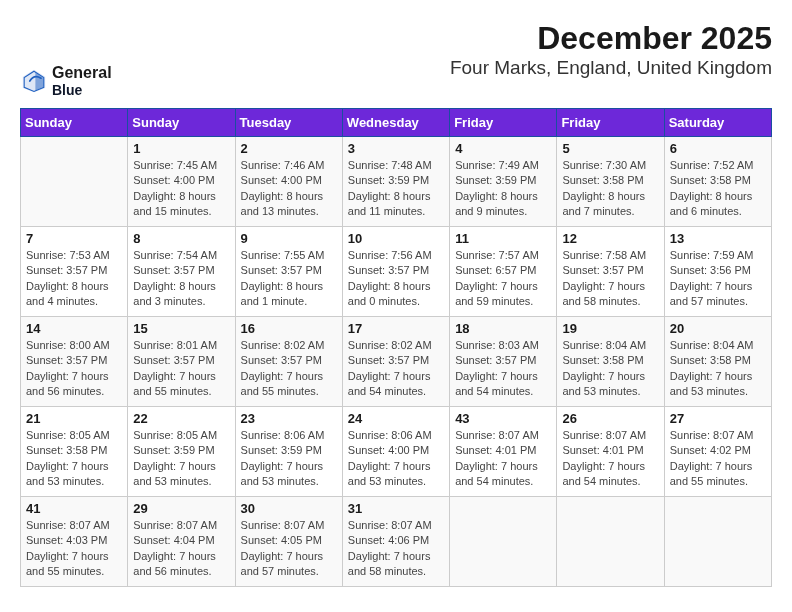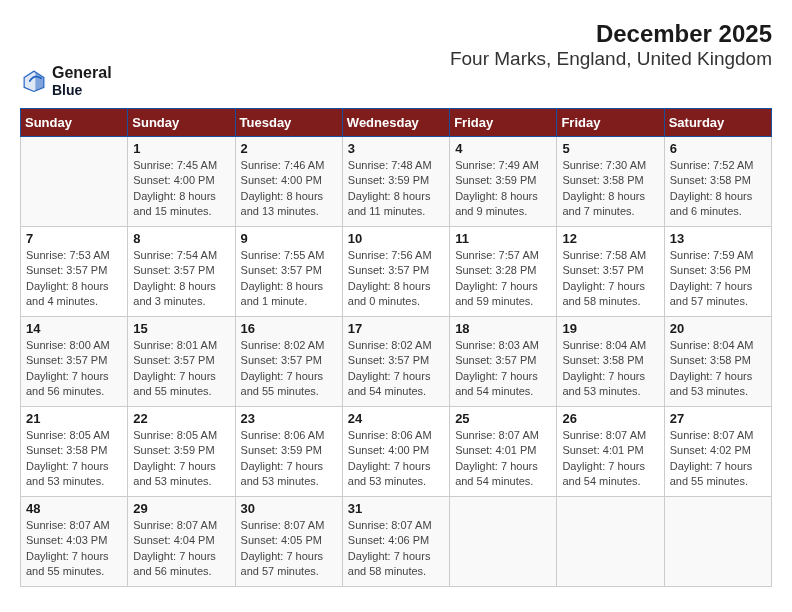--- a/index.html
+++ b/index.html
@@ -23,35 +23,35 @@
       margin-top: 44px;
     }
     .logo-icon {
       width: 28px;
       height: 28px;
     }
     .title-area {
       text-align: right;
     }
     .month-title {
-      font-size: 24px;
+      font-size: 32px;
       font-weight: bold;
       color: #1a1a1a;
     }
     .location {
       font-size: 19px;
       color: #333;
     }
     table {
       width: 100%;
       border-collapse: collapse;
       table-layout: fixed;
     }
     thead tr {
-      background: #7f1d1d;
+      background: #6d28d9;
       color: #fff;
     }
     thead th {
       padding: 6px 4px;
       font-size: 13px;
       font-weight: bold;
       text-align: left;
       border: 1px solid #1a4fa0;
     }
     tbody tr {
@@ -186,21 +186,21 @@
         <td>
           <span class="day-num">10</span>
           <div class="cell-content" style="white-space: pre-line;">Sunrise: 7:56 AM
 Sunset: 3:57 PM
 Daylight: 8 hours
 and 0 minutes.</div>
         </td>
         <td>
           <span class="day-num">11</span>
           <div class="cell-content" style="white-space: pre-line;">Sunrise: 7:57 AM
-Sunset: 3:28 PM
+Sunset: 6:57 PM
 Daylight: 7 hours
 and 59 minutes.</div>
         </td>
         <td>
           <span class="day-num">12</span>
           <div class="cell-content" style="white-space: pre-line;">Sunrise: 7:58 AM
 Sunset: 3:57 PM
 Daylight: 7 hours
 and 58 minutes.</div>
         </td>
@@ -286,21 +286,21 @@
 and 53 minutes.</div>
         </td>
         <td>
           <span class="day-num">24</span>
           <div class="cell-content" style="white-space: pre-line;">Sunrise: 8:06 AM
 Sunset: 4:00 PM
 Daylight: 7 hours
 and 53 minutes.</div>
         </td>
         <td>
-          <span class="day-num">25</span>
+          <span class="day-num">43</span>
           <div class="cell-content" style="white-space: pre-line;">Sunrise: 8:07 AM
 Sunset: 4:01 PM
 Daylight: 7 hours
 and 54 minutes.</div>
         </td>
         <td>
           <span class="day-num">26</span>
           <div class="cell-content" style="white-space: pre-line;">Sunrise: 8:07 AM
 Sunset: 4:01 PM
 Daylight: 7 hours
@@ -309,21 +309,21 @@
         <td>
           <span class="day-num">27</span>
           <div class="cell-content" style="white-space: pre-line;">Sunrise: 8:07 AM
 Sunset: 4:02 PM
 Daylight: 7 hours
 and 55 minutes.</div>
         </td>
       </tr>
       <tr>
         <td>
-          <span class="day-num">48</span>
+          <span class="day-num">41</span>
           <div class="cell-content" style="white-space: pre-line;">Sunrise: 8:07 AM
 Sunset: 4:03 PM
 Daylight: 7 hours
 and 55 minutes.</div>
         </td>
         <td>
           <span class="day-num">29</span>
           <div class="cell-content" style="white-space: pre-line;">Sunrise: 8:07 AM
 Sunset: 4:04 PM
 Daylight: 7 hours

